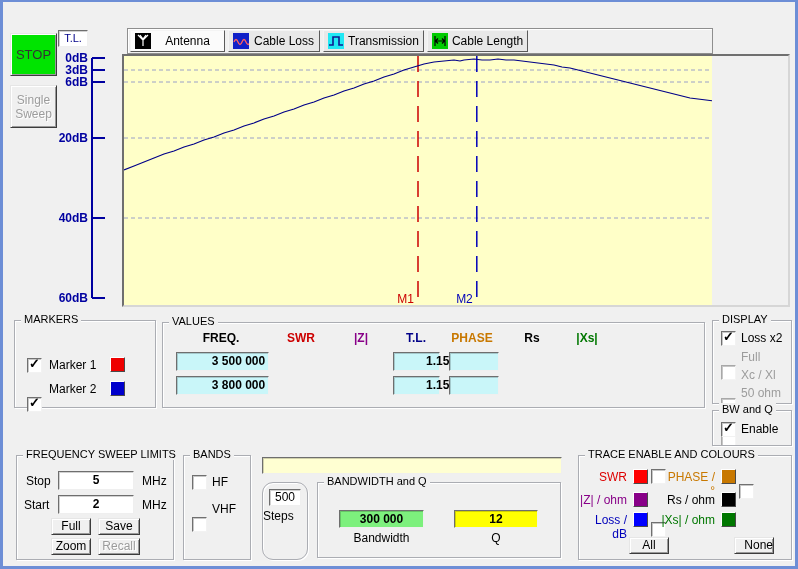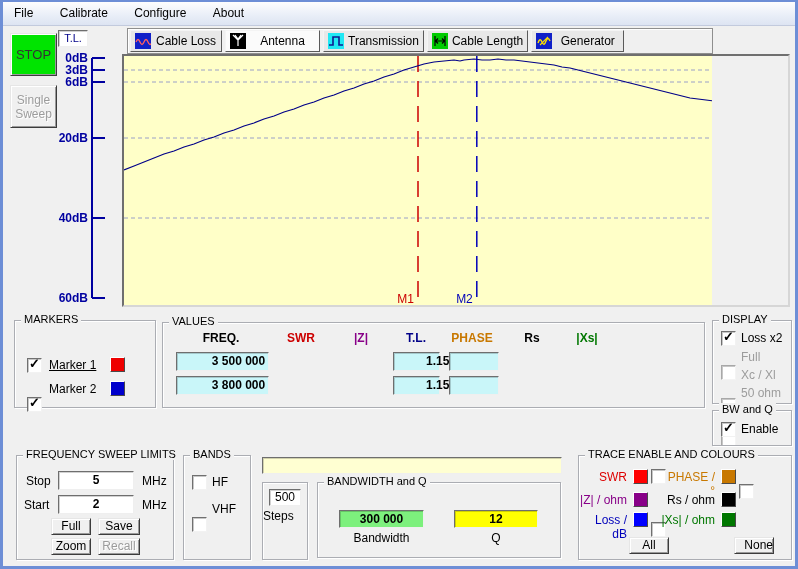--- a/index.html
+++ b/index.html
@@ -44,26 +44,20 @@
   
   .hdr{position:absolute;transform:translateX(-50%);font-size:12px;font-weight:bold;white-space:nowrap;}
   .readout{line-height:17px;height:19px;padding-left:32px;}
 </style>
 </head>
 <body>
 
 <div id="frame">
   <div id="client"></div>
 
-  <div id="menubar">
-    <span class="menu-item">File</span>
-    <span class="menu-item">Calibrate</span>
-    <span class="menu-item">Configure</span>
-    <span class="menu-item">About</span>
-  </div>
 
   <div class="abs btn" style="left:10px;top:33px;width:47px;height:43px;background:#00e400;line-height:41px;font-size:13px;color:#333;">STOP</div>
   <div class="abs btn disabled" style="left:10px;top:85px;width:47px;height:43px;padding-top:7px;line-height:14px;">Single Sweep</div>
 
   <div class="abs edit" style="left:58px;top:30px;width:30px;height:17px;line-height:15px;color:#000088;font-size:11px;">T.L.</div>
 
   <svg id="axis-svg" class="abs" style="left:52px;top:48px;" width="72" height="262" viewBox="0 0 72 262">
       <line x1="40" y1="10" x2="40" y2="250" stroke="#0000a0" stroke-width="2"></line>
       <line x1="40" y1="10" x2="53" y2="10" stroke="#0000a0" stroke-width="2"></line>
       <text x="36" y="14" text-anchor="end" fill="#0000a0" font-size="12" font-weight="bold" font-family="&quot;Liberation Sans&quot;,sans-serif">0dB</text>
@@ -74,76 +68,68 @@
       <line x1="40" y1="90" x2="53" y2="90" stroke="#0000a0" stroke-width="2"></line>
       <text x="36" y="94" text-anchor="end" fill="#0000a0" font-size="12" font-weight="bold" font-family="&quot;Liberation Sans&quot;,sans-serif">20dB</text>
       <line x1="40" y1="170" x2="53" y2="170" stroke="#0000a0" stroke-width="2"></line>
       <text x="36" y="174" text-anchor="end" fill="#0000a0" font-size="12" font-weight="bold" font-family="&quot;Liberation Sans&quot;,sans-serif">40dB</text>
       <line x1="40" y1="250" x2="53" y2="250" stroke="#0000a0" stroke-width="2"></line>
       <text x="36" y="254" text-anchor="end" fill="#0000a0" font-size="12" font-weight="bold" font-family="&quot;Liberation Sans&quot;,sans-serif">60dB</text>
     </svg>
 
 
   <div id="tabstrip">
+    <div class="tab on" style="flex:0 0 95px;">
+      <svg class="ticon" viewBox="0 0 16 16">
+        <rect width="16" height="16" fill="#000"></rect>
+        <path d="M8 5 V13 M3 2 L8 7 M13 2 L8 7 M5 2 L8 6 M11 2 L8 6" stroke="#fff" stroke-width="1.2" fill="none"></path>
+      </svg>
+      <span class="tlabel">Antenna</span>
+    </div>
     <div class="tab" style="flex:0 0 92px;">
       <svg class="ticon" viewBox="0 0 16 16">
         <rect width="16" height="16" fill="#1020c8"></rect>
         <path d="M1 9 Q3 4 5 9 T9 9 T13 9 T17 9" stroke="#ff6060" stroke-width="1.3" fill="none"></path>
       </svg>
       <span class="tlabel">Cable Loss</span>
     </div>
-    <div class="tab on" style="flex:0 0 95px;">
-      <svg class="ticon" viewBox="0 0 16 16">
-        <rect width="16" height="16" fill="#000"></rect>
-        <path d="M8 5 V13 M3 2 L8 7 M13 2 L8 7 M5 2 L8 6 M11 2 L8 6" stroke="#fff" stroke-width="1.2" fill="none"></path>
-      </svg>
-      <span class="tlabel">Antenna</span>
-    </div>
     <div class="tab" style="flex:0 0 94px;">
       <svg class="ticon" viewBox="0 0 16 16">
         <rect width="16" height="16" fill="#20e8f4"></rect>
         <path d="M1 12 H5 V4 H11 V12 H15" stroke="#101890" stroke-width="1.6" fill="none"></path>
       </svg>
       <span class="tlabel">Transmission</span>
     </div>
     <div class="tab" style="flex:0 0 94px;">
       <svg class="ticon" viewBox="0 0 16 16">
         <rect width="16" height="16" fill="#00cc00"></rect>
         <path d="M3 3 V13 M13 3 V13 M3 8 H13 M6 5.5 L3.5 8 L6 10.5 M10 5.5 L12.5 8 L10 10.5" stroke="#000" stroke-width="1.2" fill="none"></path>
       </svg>
       <span class="tlabel">Cable Length</span>
-    </div>
-    <div class="tab" style="flex:0 0 93px;">
-      <svg class="ticon" viewBox="0 0 16 16">
-        <rect width="16" height="16" fill="#1020c8"></rect>
-        <path d="M2 10 Q4 4 6 9 Q8 14 10 8 Q12 3 14 8" stroke="#ffe000" stroke-width="1.4" fill="none"></path>
-        <path d="M4 12 L12 4" stroke="#ffe000" stroke-width="1.1"></path>
-      </svg>
-      <span class="tlabel">Generator</span>
     </div>
   </div>
 
   <div id="chart">
     <svg id="plot-svg" viewBox="0 0 588 249" preserveAspectRatio="none" style="background: rgb(255, 255, 200);">
         <line x1="0" y1="14" x2="588" y2="14" class="gridline"></line>
         <line x1="0" y1="26" x2="588" y2="26" class="gridline"></line>
         <line x1="0" y1="82" x2="588" y2="82" class="gridline"></line>
         <line x1="0" y1="162" x2="588" y2="162" class="gridline"></line>
         <line x1="294" y1="0" x2="294" y2="242" stroke="#cc0000" stroke-width="1.5" stroke-dasharray="16,9"></line>
         <text x="290" y="247" text-anchor="end" fill="#cc0000" font-size="12" font-family="&quot;Liberation Sans&quot;,sans-serif">M1</text>
         <line x1="352.8" y1="0" x2="352.8" y2="242" stroke="#0000bb" stroke-width="1.5" stroke-dasharray="16,9"></line>
         <text x="348.8" y="247" text-anchor="end" fill="#0000bb" font-size="12" font-family="&quot;Liberation Sans&quot;,sans-serif">M2</text>
         <polyline points="0,114 10,110 20,106 30,102 40,98 50,95 60,91 70,88 80,84 90,81 100,77 110,74 120,70 130,67 140,63 150,60 160,56 170,53 180,49 190,46 200,42 210,39 220,35 230,32 240,28 250,25 260,21 270,18 280,14 290,11 300,8 310,6 320,5 330,4 336,5 340,4 350,3 358,4 366,4 374,3 382,4 390,4 398,5 406,6 414,7 422,8 430,9 438,11 446,12 454,14 462,16 470,18 478,20 486,22 494,24 502,26 510,28 518,30 526,32 534,34 542,36 550,38 558,40 566,42 574,43 582,44 590,45" fill="none" stroke="#000088" stroke-width="1.2"></polyline>
       </svg>
   </div>
 
   <div class="abs group" style="left:14px;top:320px;width:142px;height:88px;text-align:center;">
     <span class="legend">MARKERS</span>
     <div class="abs cb on" style="left:12px;top:37px;"></div>
-    <span class="abs lbl" style="left:34px;top:37px;text-decoration:underline;">Marker 1</span>
+    <span class="abs lbl" style="left:34px;top:37px;">Marker 1</span>
     <div class="abs swatch" style="left: 95px; top: 36px; background: rgb(238, 0, 0);"></div>
     <div class="abs cb on" style="left:12px;top:61px;"></div>
     <span class="abs lbl" style="left:34px;top:61px;">Marker 2</span>
     <div class="abs swatch" style="left: 95px; top: 60px; background: rgb(0, 0, 204);"></div>
   </div>
 
   <div class="abs group" style="left:162px;top:322px;width:543px;height:86px;">
     <span class="legend">VALUES</span>
     <span class="hdr" style="left: 58px; top: 8px; color: rgb(0, 0, 0);">FREQ.</span>
     <span class="hdr" style="left: 138px; top: 8px; color: rgb(204, 0, 0);">SWR</span>
@@ -197,21 +183,21 @@
   <div class="abs group" style="left:183px;top:455px;width:68px;height:105px;">
     <span class="legend">BANDS</span>
     <div class="abs cb" style="left:8px;top:19px;"></div>
     <span class="abs lbl" style="left:28px;top:19px;">HF</span>
     <div class="abs cb" style="left:8px;top:46px;"></div>
     <span class="abs lbl" style="left:28px;top:46px;">VHF</span>
   </div>
 
   <div class="abs edit" style="left: 262px; top: 457px; width: 300px; height: 17px; line-height: 15px; text-align: left; background: rgb(255, 255, 210);"></div>
 
-  <div class="abs group" style="left:262px;top:482px;width:46px;height:78px;">
+  <div class="abs group" style="left:262px;top:482px;width:46px;height:78px;border-radius:11px;">
     <div class="abs edit" style="left:6px;top:6px;width:32px;height:17px;line-height:15px;">500</div>
     <div class="abs lbl" style="left:0;top:26px;width:22px;text-align:left;">Steps</div>
   </div>
 
   <div class="abs group" style="left:317px;top:482px;width:244px;height:76px;">
     <span class="legend">BANDWIDTH and Q</span>
     <div class="abs edit bold" style="left: 21px; top: 27px; width: 85px; height: 18px; line-height: 16px; background: rgb(125, 240, 125);">300 000</div>
     <div class="abs lbl" style="left:21px;top:48px;width:85px;text-align:center;">Bandwidth</div>
     <div class="abs edit bold" style="left: 136px; top: 27px; width: 84px; height: 18px; line-height: 16px; background: rgb(255, 255, 0);">12</div>
     <div class="abs lbl" style="left:136px;top:48px;width:84px;text-align:center;">Q</div>

